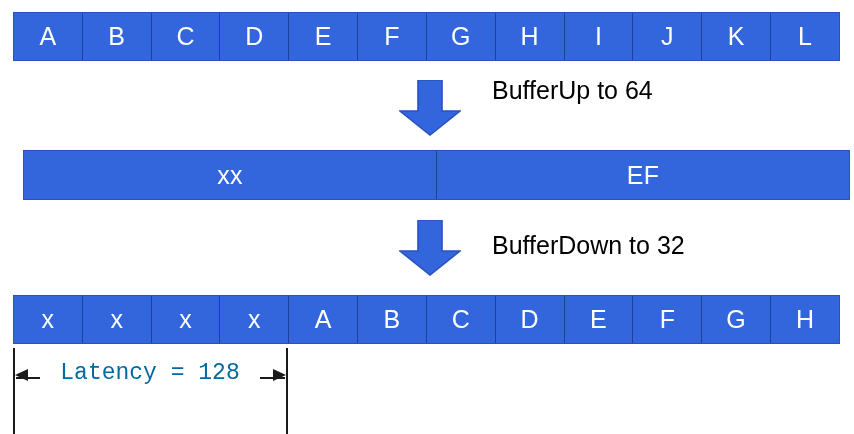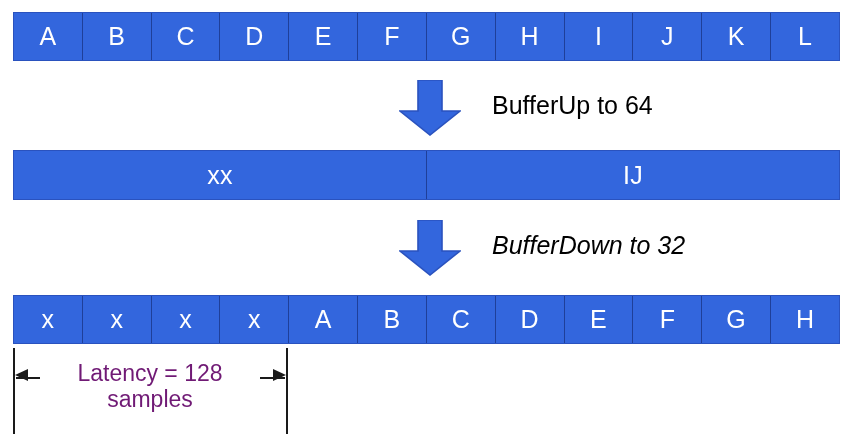--- a/index.html
+++ b/index.html
@@ -35,21 +35,21 @@
     justify-content: center;
     font-size: 25px;
     font-weight: 400;
     line-height: 1;
     letter-spacing: .2px;
     user-select: none;
   }
   .cell:last-child { border-right: none; }
 
   #row-top    { left: 13px; top: 12px;  width: 827px; height: 49px; }
-  #row-middle { left: 13px; top: 150px; width: 827px; height: 50px; }
+  #row-middle { left: 23px; top: 150px; width: 827px; height: 50px; }
   #row-bottom { left: 13px; top: 295px; width: 827px; height: 49px; }
 
   
   .arrow-block {
     position: absolute;
     width: 62px;
     height: 56px;
   }
   .arrow-block svg { display: block; width: 100%; height: 100%; }
 
@@ -57,22 +57,22 @@
   #arrow-2 { left: 399px; top: 220px; }
 
   
   .arrow-caption {
     position: absolute;
     font-size: 25px;
     color: #000000;
     white-space: nowrap;
     line-height: 1;
   }
-  #caption-1 { left: 492px; top: 93px; }
-  #caption-2 { left: 492px; top: 233px; font-style: italic; }
+  #caption-1 { left: 492px; top: 78px; }
+  #caption-2 { left: 492px; top: 233px; }
 
   
   #latency-group {
     position: absolute;
     left: 0;
     top: 344px;
     width: 420px;
     height: 90px;
   }
   .tick-line {
@@ -105,21 +105,22 @@
   #head-right { left: 273px; border-left: 13px solid #1a1a1a; }
 
   #latency-label {
     position: absolute;
     left: 40px;
     top: 16px;
     width: 220px;
     text-align: center;
     font-size: 23px;
     line-height: 26px;
-    color: #701a75;
+    color: #0369a1;
+    font-family: Liberation Mono, monospace;
   }
   #latency-label .label-line {
     display: block;
     background: #ffffff;
     padding: 0 4px;
   }
 </style>
 </head>
 <body>
 
@@ -140,21 +141,21 @@
 
 <div class="arrow-block" id="arrow-1">
   <svg viewBox="0 0 62 56" preserveAspectRatio="none" aria-hidden="true">
     <polygon points="19,0 43,0 43,31 61,31 31,55 1,31 19,31" fill="#3366dd" stroke="#2a52be" stroke-width="1.6" stroke-linejoin="miter"></polygon>
   </svg>
 </div>
 <div class="arrow-caption" id="caption-1">BufferUp to 64</div>
 
 <div class="buffer-row" id="row-middle">
     <div class="cell">xx</div>
-    <div class="cell">IJ</div>
+    <div class="cell">EF</div>
   </div>
 
 <div class="arrow-block" id="arrow-2">
   <svg viewBox="0 0 62 56" preserveAspectRatio="none" aria-hidden="true">
     <polygon points="19,0 43,0 43,31 61,31 31,55 1,31 19,31" fill="#3366dd" stroke="#2a52be" stroke-width="1.6" stroke-linejoin="miter"></polygon>
   </svg>
 </div>
 <div class="arrow-caption" id="caption-2">BufferDown to 32</div>
 
 <div class="buffer-row" id="row-bottom">
@@ -173,15 +174,14 @@
   </div>
 
 <div id="latency-group">
   <div class="tick-line" id="tick-left"></div>
   <div class="tick-line" id="tick-right"></div>
   <div class="dim-line"></div>
   <div class="dim-arrowhead" id="head-left"></div>
   <div class="dim-arrowhead" id="head-right"></div>
   <div id="latency-label">
     <span class="label-line">Latency = 128</span>
-    <span class="label-line">samples</span>
   </div>
 </div>
 
 </body></html>

